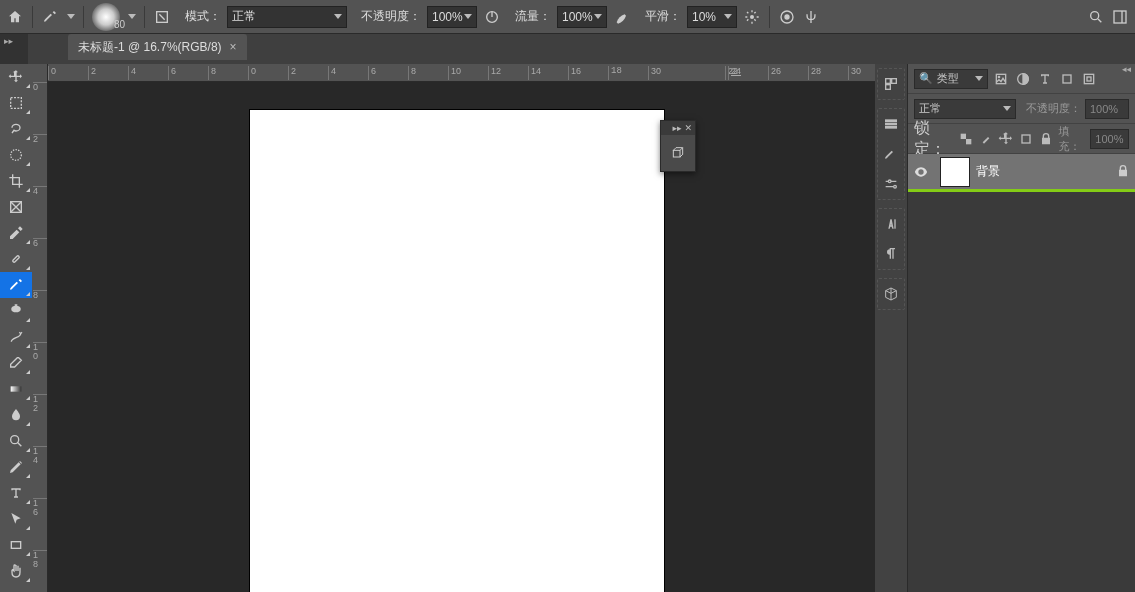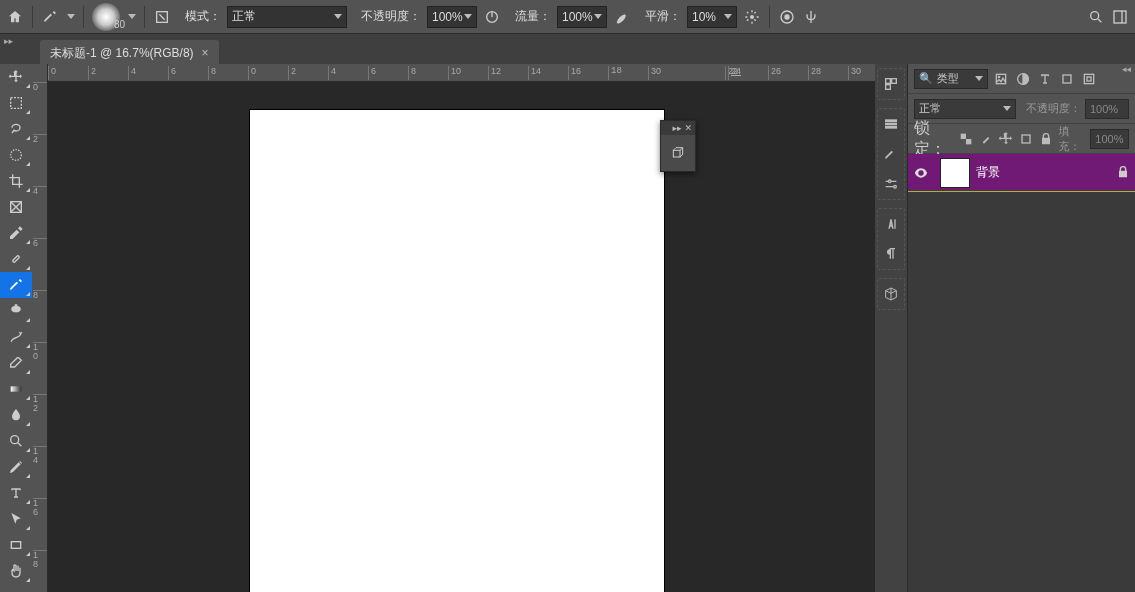--- a/index.html
+++ b/index.html
@@ -9,21 +9,21 @@
 .sep { width:1px; height:22px; background:#3a3a3a; margin:0 2px; }
 .brush-chip { display:flex; align-items:center; gap:2px; }
 .brush-tip { width:28px; height:28px; border-radius:50%; background:radial-gradient(circle,#fff 0%,#ccc 40%,#535353 80%); }
 .brush-sz { font-size:10px; color:#ccc; margin-top:16px; margin-left:-26px; width:28px; text-align:center;padding-left:18px; }
 .caret { width:0; height:0; border-left:4px solid transparent; border-right:4px solid transparent; border-top:5px solid #bbb; margin-left:2px; }
 .lbl { color:#ddd; font-size:12px; margin-left:8px; }
 .sel { background:#333; border:1px solid #222; height:22px; color:#ddd; font-size:12px; padding:0 4px; display:flex; align-items:center; min-width:50px; }
 .sel.wide { min-width:120px; }
 .sel .caret { margin-left:auto; }
 .spacer { flex:1; }
-.tabstrip { height:38px; background:#3f3f3f; display:flex; align-items:center; padding-left:40px; }
+.tabstrip { height:38px; background:#3f3f3f; display:flex; align-items:flex-start; padding-left:40px;margin-left:28px; }
 .doctab { height:26px; background:#535353; color:#ddd; font-size:12px; padding:0 10px; display:flex; align-items:center; gap:8px; border-top-left-radius:3px; border-top-right-radius:3px; }
 .doctab .x { color:#bbb; font-size:12px; cursor:pointer; }
 .main { position:absolute; top:64px; left:0; right:0; bottom:0; display:flex; }
 .tools { width:32px; background:#535353; display:flex; flex-direction:column; }
 .toolbtn { width:32px; height:26px; display:flex; align-items:center; justify-content:center; color:#ccc; position:relative; }
 .toolbtn.active { background:#1473e6; color:#fff; }
 .toolbtn .tri { position:absolute; right:2px; bottom:2px; width:0; height:0; border-right:4px solid #ccc; border-top:4px solid transparent; }
 .canvas-wrap { flex:1; background:#282828; position:relative; overflow:hidden; }
 .ruler-h { position:absolute; top:0; left:16px; right:0; height:18px; background:#535353; border-bottom:1px solid #2a2a2a; }
 .ruler-v { position:absolute; top:0; left:0; bottom:0; width:16px; background:#535353; border-right:1px solid #2a2a2a; }
@@ -41,21 +41,21 @@
 .panels { width:228px; background:#535353; display:flex; flex-direction:column; border-left:1px solid #2a2a2a; }
 .ptabs { display:flex; height:26px; background:#3a3a3a; }
 .ptab { padding:0 12px; display:flex; align-items:center; font-size:12px; color:#bbb; border-right:1px solid #2a2a2a; }
 .ptab.active { background:#535353; color:#fff; }
 .prow { display:flex; align-items:center; height:30px; padding:0 6px; gap:4px; border-bottom:1px solid #424242; }
 .psel { background:#3a3a3a; border:1px solid #2a2a2a; height:20px; font-size:11px; color:#ccc; padding:0 4px; display:flex; align-items:center; flex:1; }
 .psel.sm { flex:0 0 74px; }
 .pfield { background:#3a3a3a; border:1px solid #2a2a2a; height:20px; width:44px; font-size:11px; color:#888; padding:0 4px; display:flex; align-items:center; }
 .picon { width:18px; height:18px; display:flex; align-items:center; justify-content:center; color:#bbb; }
 .layer-list { flex:1; background:#3a3a3a; }
-.layer { display:flex; align-items:center; height:38px; background:#701a75; border-bottom:1px solid #84cc16; }
+.layer { display:flex; align-items:center; height:38px; background:#737373; border-bottom:3px solid #84cc16; }
 .eye { width:26px; display:flex; justify-content:center; color:#ddd; }
 .thumb { width:30px; height:30px; background:#fff; border:1px solid #222; margin:0 6px; }
 .lname { flex:1; font-size:12px; color:#fff; }
 .lock { width:20px; color:#ccc; }
 .collapse-arrow { position:absolute; top:0; right:4px; font-size:9px; color:#aaa; }
 .tabstrip-collapse { position:absolute; left:4px; top:36px; font-size:9px; color:#aaa; }
 svg { width:16px; height:16px; }
 </style>
 </head>
 <body>

